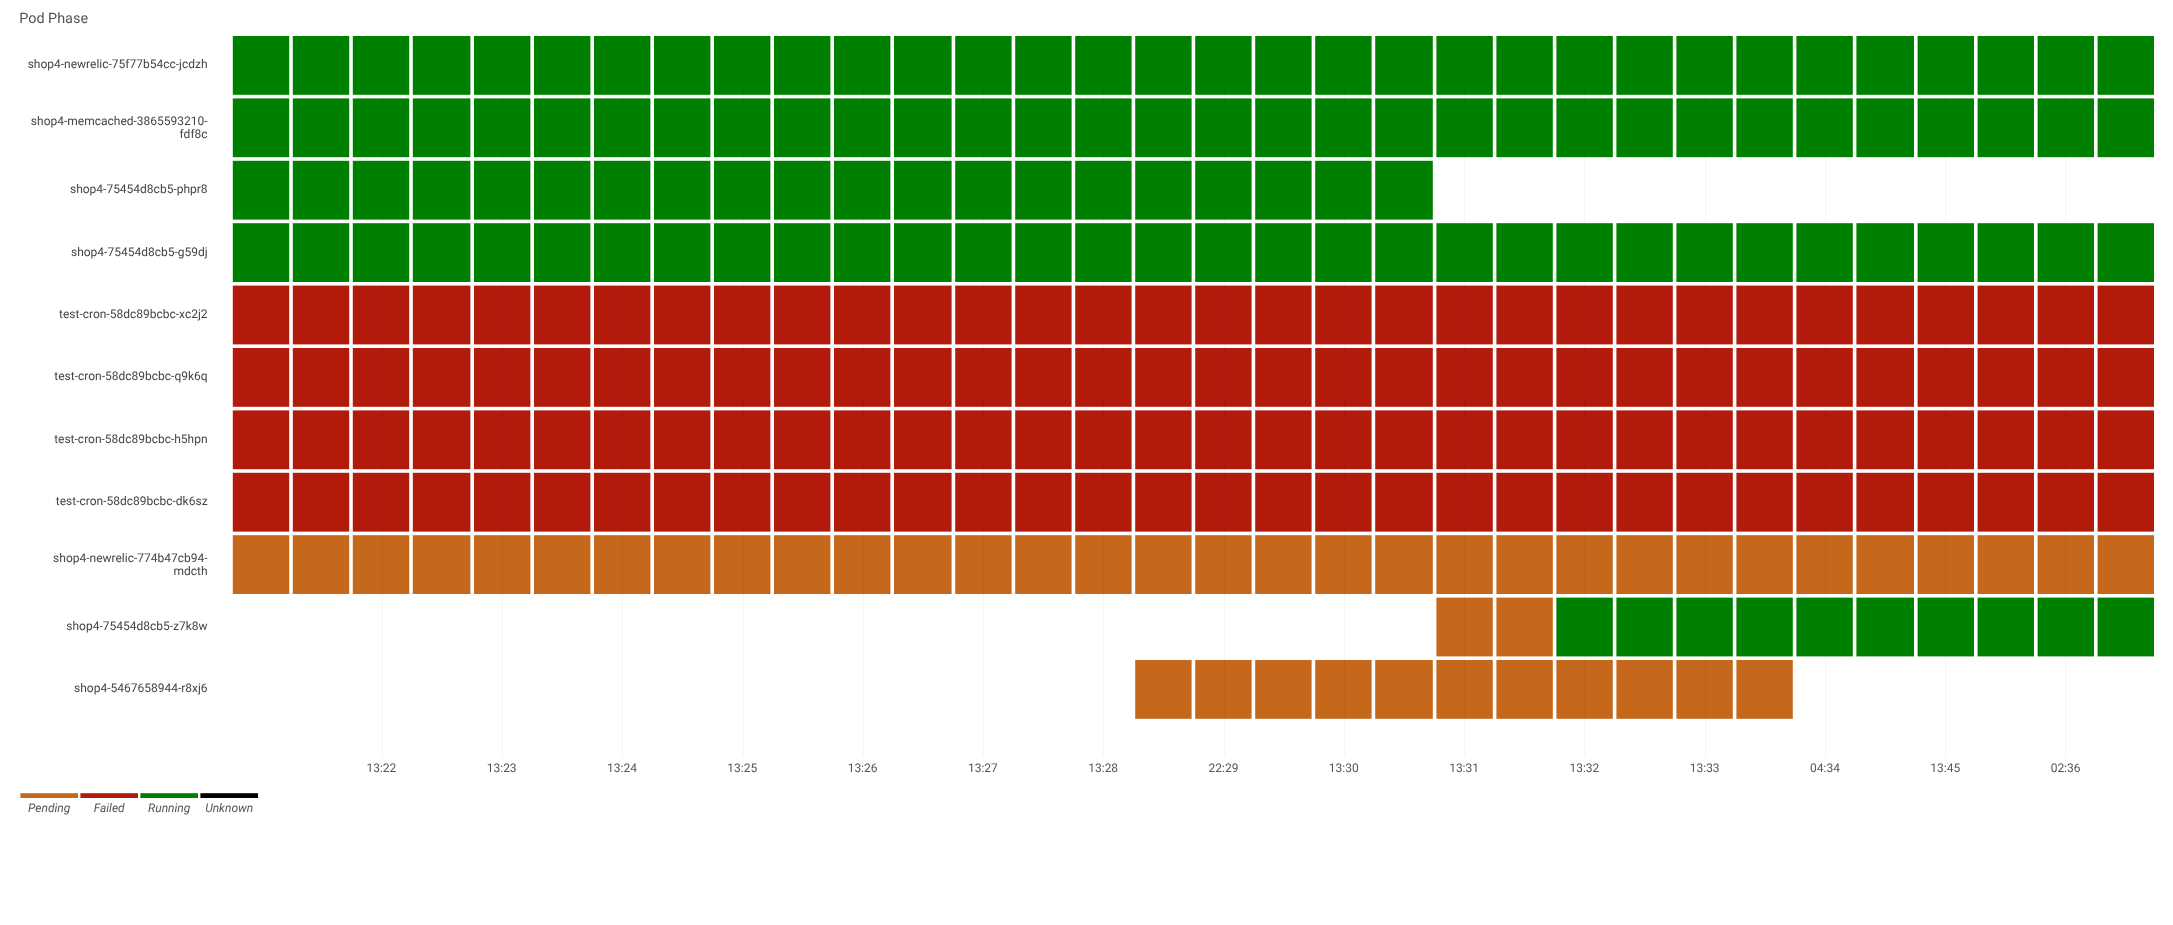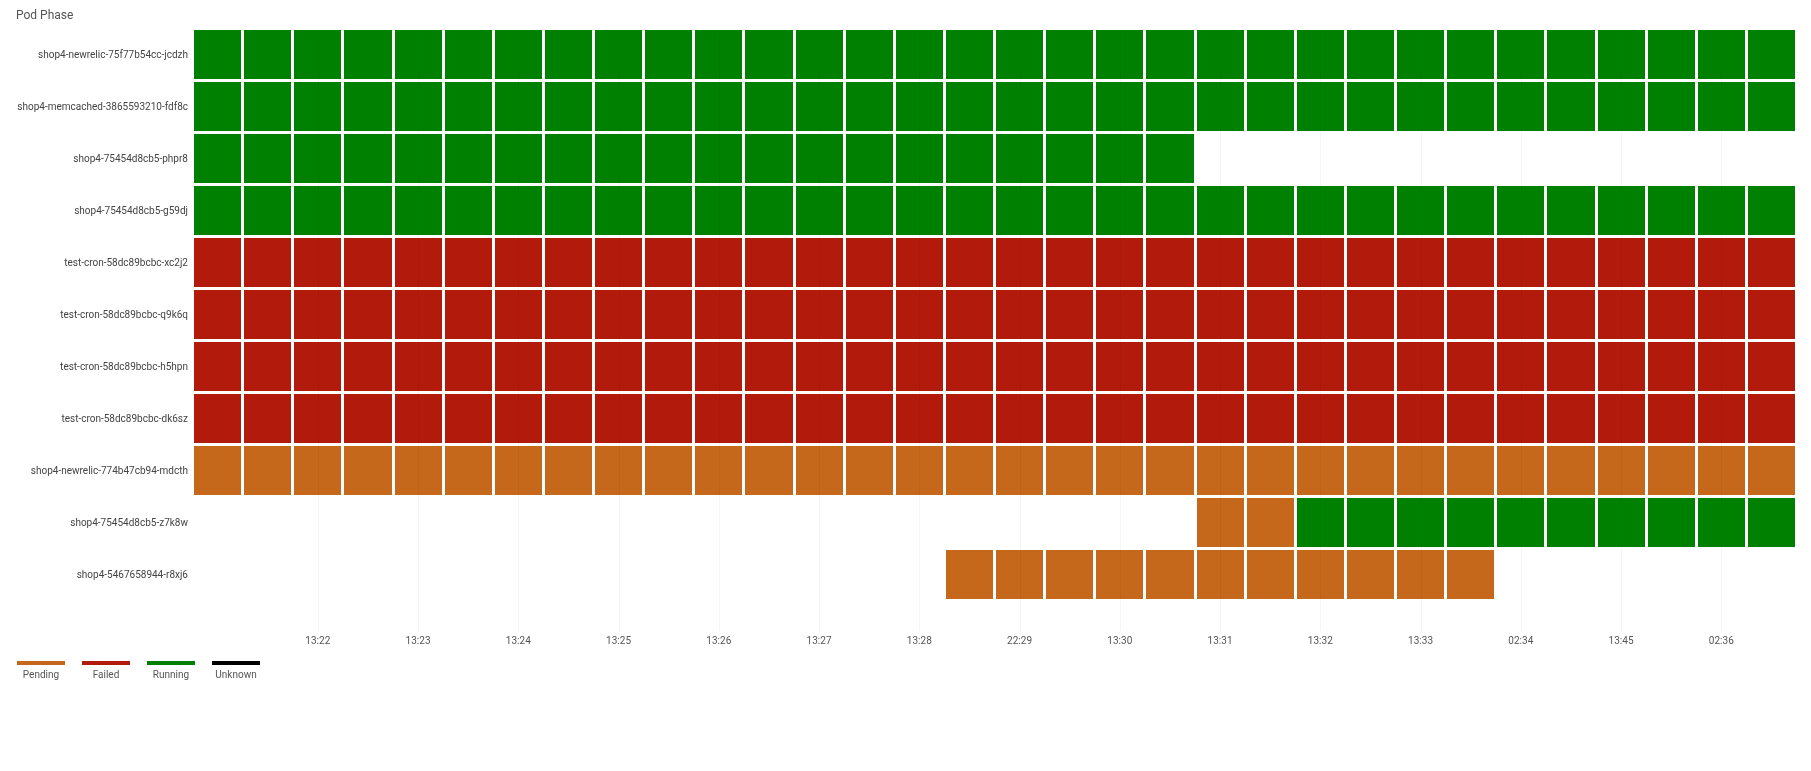--- a/index.html
+++ b/index.html
@@ -24,21 +24,21 @@
     display: flex;
     align-items: center;
     height: 49px;
     margin-bottom: 3px;
   }
   .ylabel {
     width: 178px;
     text-align: right;
     font-size: 10px;
     color: #444;
-    padding-right: 6px;
+    padding-right: 21px;
     flex-shrink: 0;
   }
   .cells {
     flex: 1;
     display: flex;
     height: 100%;
   }
   .cell {
     flex: 1;
     margin-right: 3px;
@@ -78,21 +78,22 @@
     transform: translateX(-50%);
     top: 4px;
     font-size: 10px;
     color: #555;
     white-space: nowrap;
   }
   .legend {
     display: flex;
     align-items: flex-end;
     margin-top: 10px;
-    gap: 15px;
+    gap: 0;
+    font-style: italic;
   }
   .legend-item {
     display: flex;
     flex-direction: column;
     align-items: center;
     width: 50px;
   }
   .legend-item .swatch {
     width: 48px;
     height: 4px;
@@ -576,21 +577,21 @@
         <div class="tick-label">13:32</div>
       </div>
       <div class="xcol"></div>
       <div class="xcol">
         <div class="tick-line"></div>
         <div class="tick-label">13:33</div>
       </div>
       <div class="xcol"></div>
       <div class="xcol">
         <div class="tick-line"></div>
-        <div class="tick-label">02:34</div>
+        <div class="tick-label">04:34</div>
       </div>
       <div class="xcol"></div>
       <div class="xcol">
         <div class="tick-line"></div>
         <div class="tick-label">13:45</div>
       </div>
       <div class="xcol"></div>
       <div class="xcol">
         <div class="tick-line"></div>
         <div class="tick-label">02:36</div>

